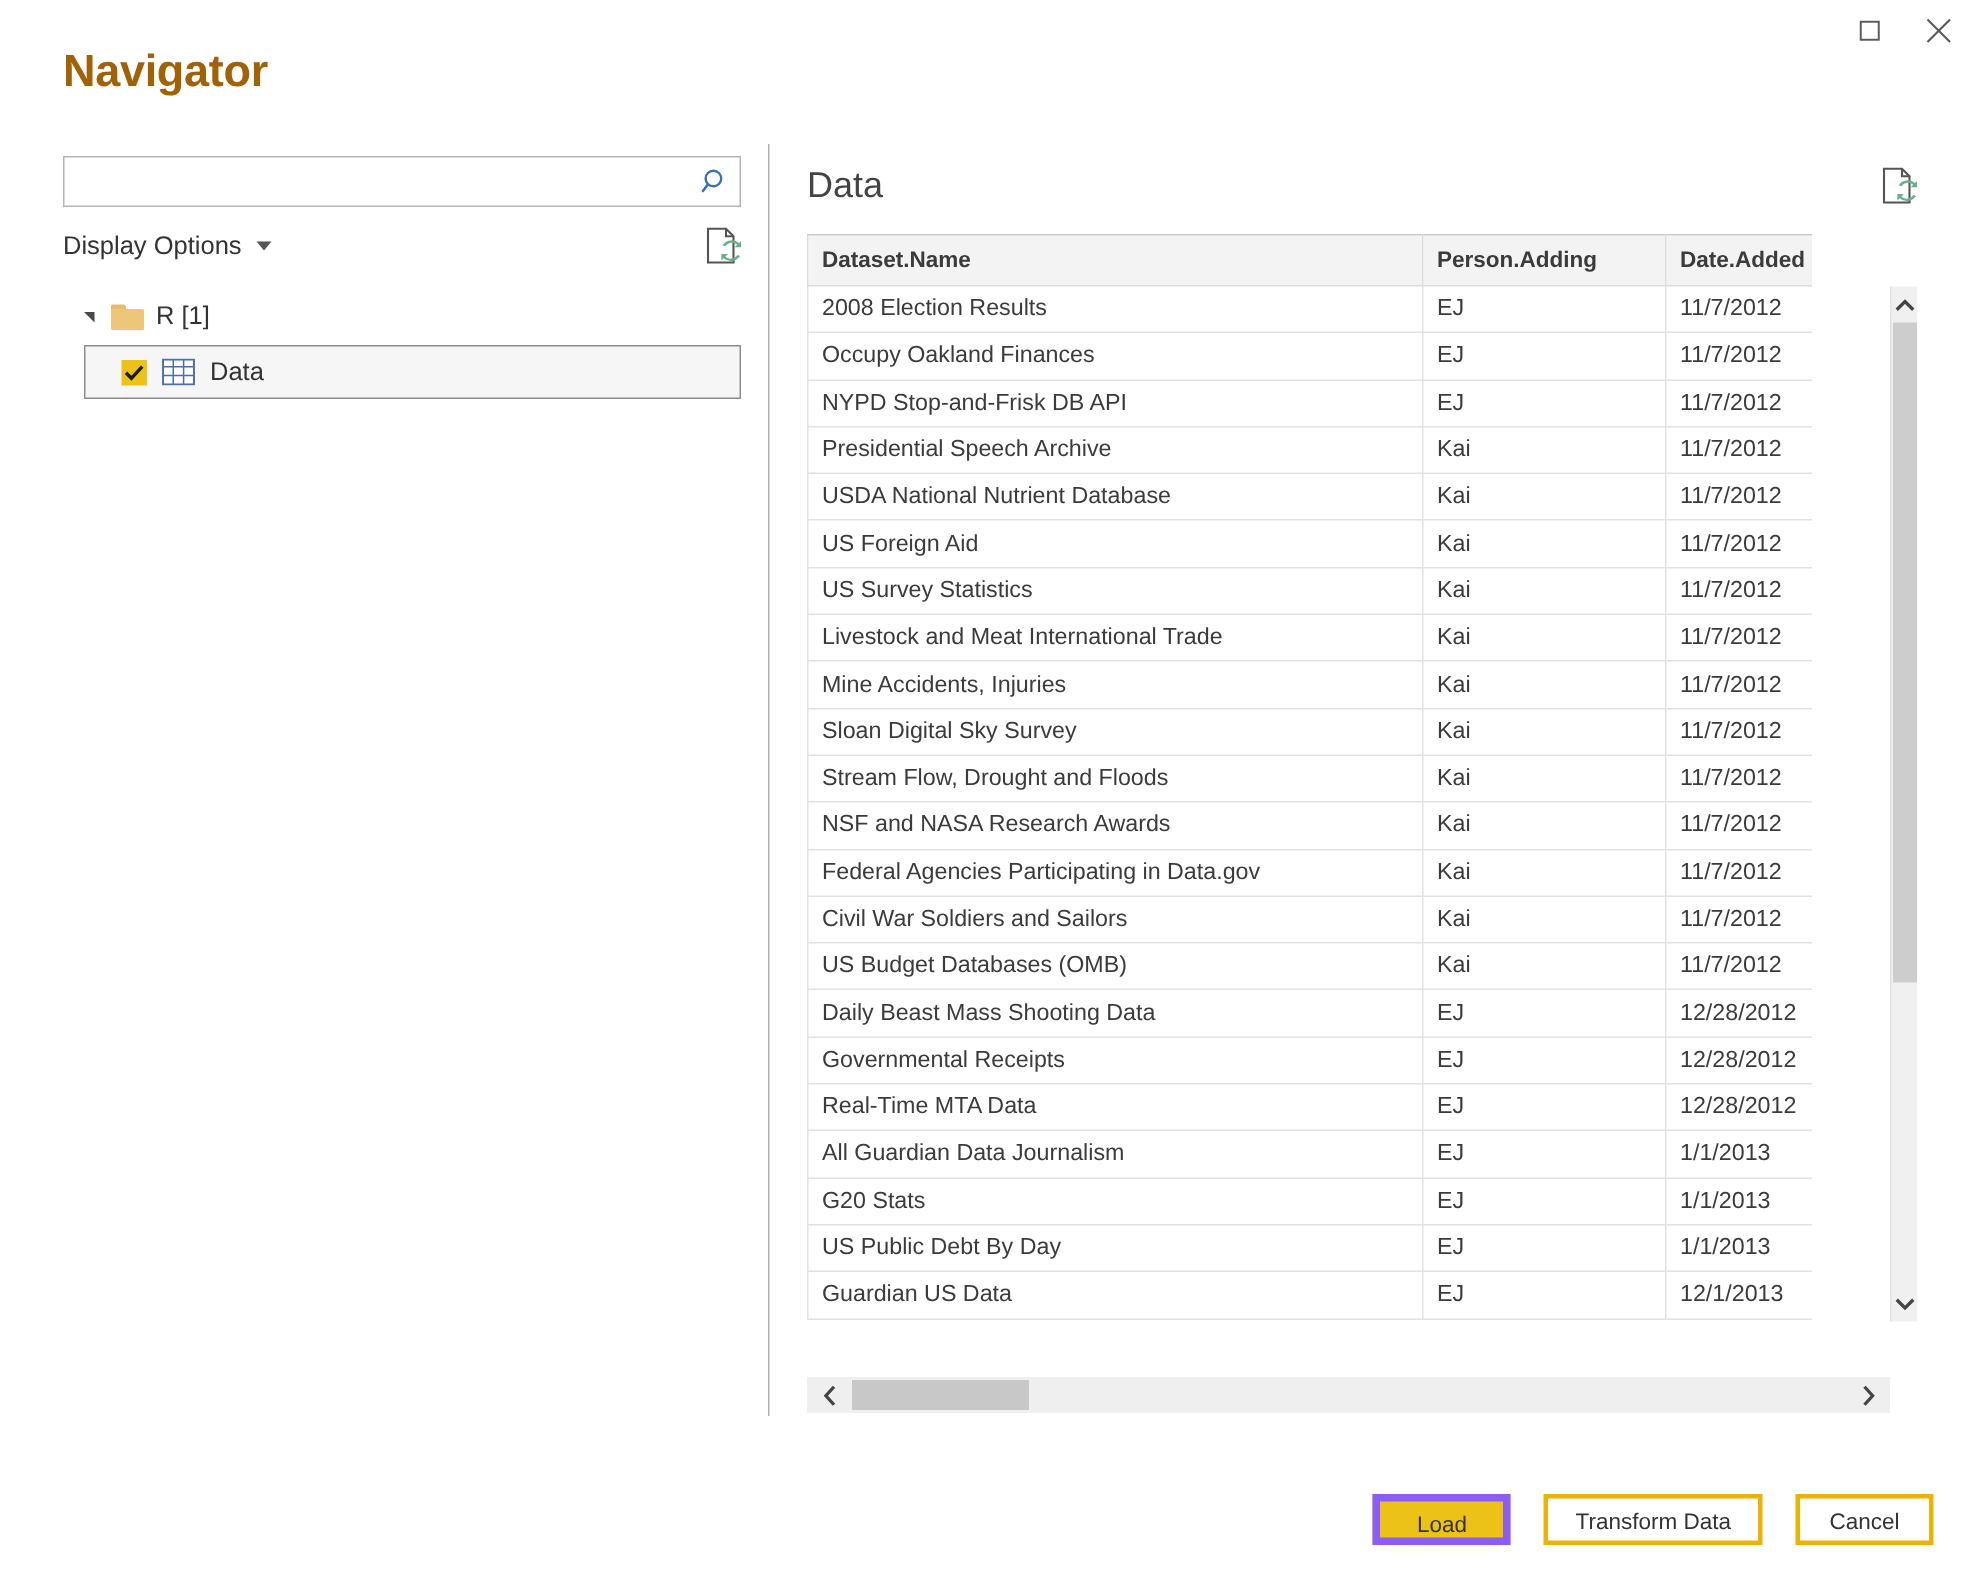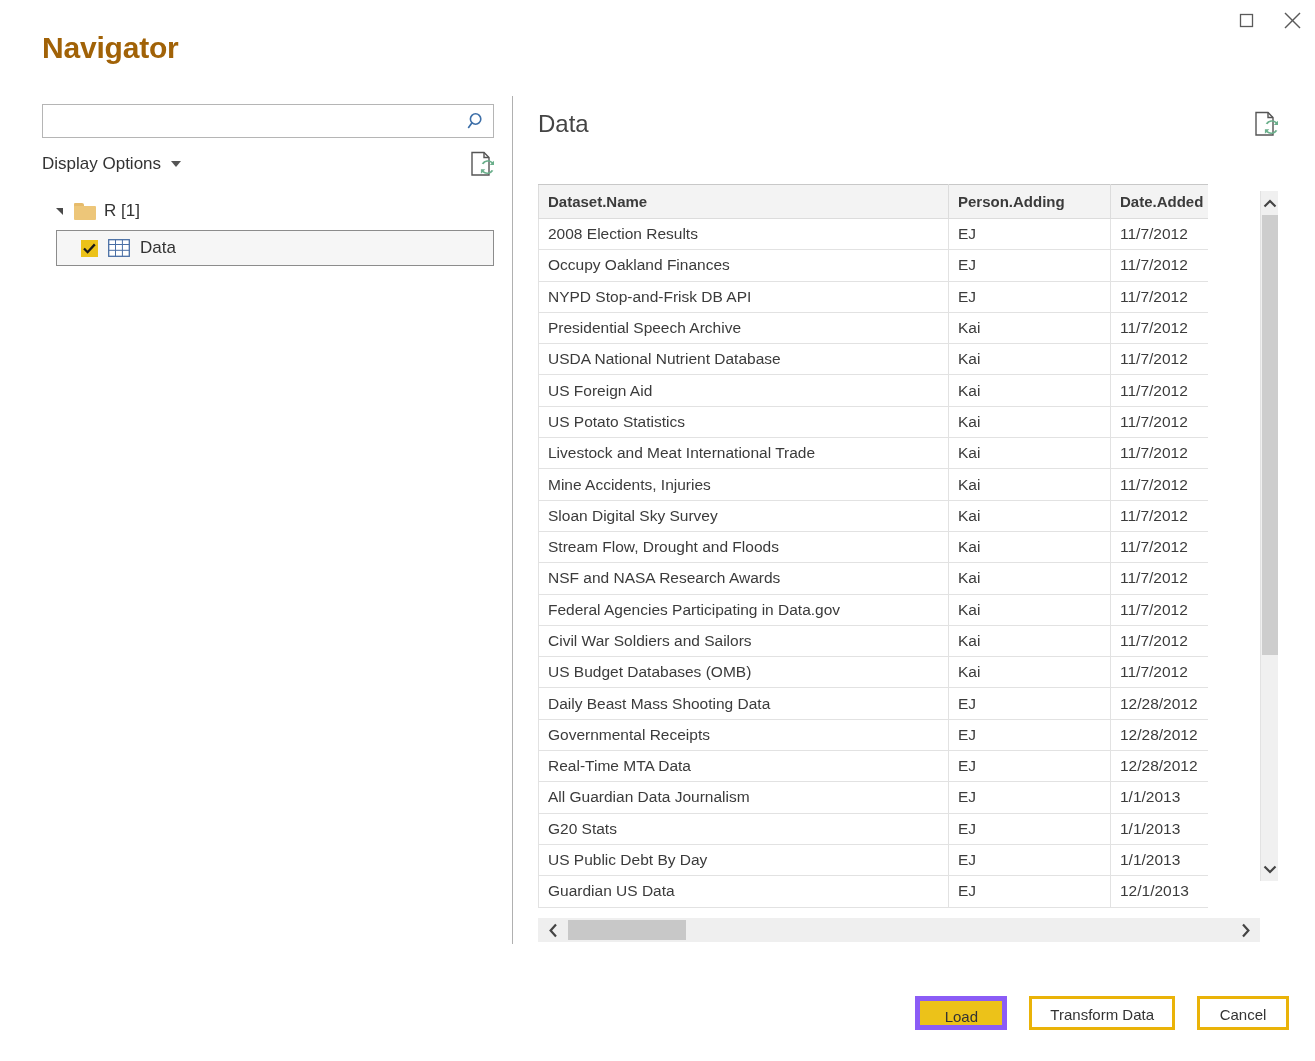--- a/index.html
+++ b/index.html
@@ -236,21 +236,20 @@
     width: 740px;
     height: 784px;
     background: #ffffff;
   }
   .table-scroll {
     position: absolute;
     left: 0; top: 0;
     width: 670px;
     height: 760px;
     overflow: hidden;
-    margin-top: 28px;
   }
   table.preview {
     border-collapse: collapse;
     table-layout: fixed;
     width: 760px;
   }
   table.preview th {
     height: 34px;
     background: #f3f3f3;
     border: 1px solid #dcdcdc;
@@ -527,21 +526,21 @@
                 <td>11/7/2012</td>
                 <td></td>
               </tr>
               <tr>
                 <td>US Foreign Aid</td>
                 <td>Kai</td>
                 <td>11/7/2012</td>
                 <td></td>
               </tr>
               <tr>
-                <td>US Potato Statistics</td>
+                <td>US Survey Statistics</td>
                 <td>Kai</td>
                 <td>11/7/2012</td>
                 <td></td>
               </tr>
               <tr>
                 <td>Livestock and Meat International Trade</td>
                 <td>Kai</td>
                 <td>11/7/2012</td>
                 <td></td>
               </tr>

